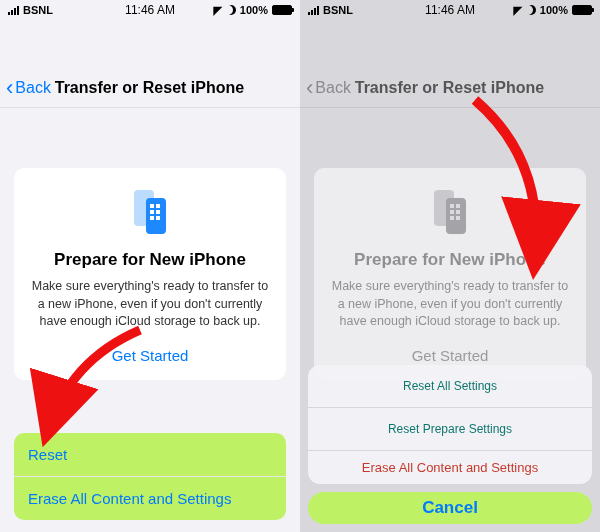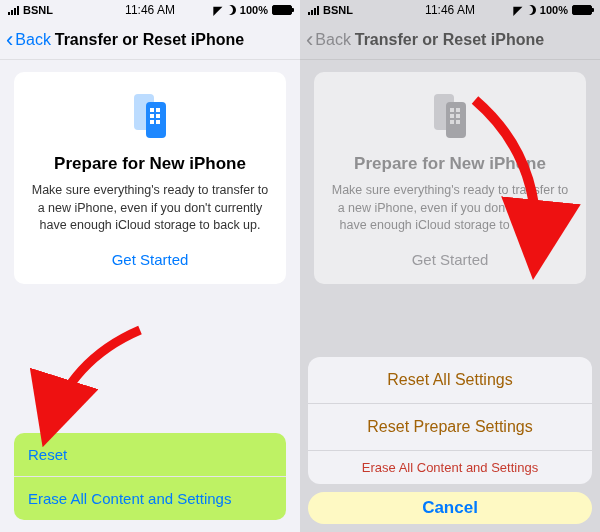--- a/index.html
+++ b/index.html
@@ -1,18 +1,18 @@
 <!DOCTYPE html>
 <html><head>
 <meta charset="utf-8">
 <style>
   * { box-sizing: border-box; margin: 0; padding: 0; }
   html, body { width: 600px; height: 532px; font-family: -apple-system, "Helvetica Neue", Arial, sans-serif; background: #f2f2f7; overflow: hidden; }
   .split { display: flex; width: 600px; height: 532px; }
-  .phone { width: 300px; height: 532px; position: relative; background: #f2f2f7; display: flex; flex-direction: column; }
+  .phone { width: 300px; height: 532px; position: relative; background: #f2f2f7; display: flex; flex-direction: column; gap: 48px; }
   .phone.right { background: #d8d8dc; }
   .status-bar { height: 20px; display: flex; align-items: center; justify-content: space-between; padding: 0 8px; font-size: 11px; font-weight: 600; color: #000; }
   .sb-left, .sb-right { display: flex; align-items: center; gap: 4px; }
   .sb-center { position: absolute; left: 0; right: 0; text-align: center; font-size: 12px; font-weight: 400; }
   .nav { height: 40px; display: flex; align-items: center; padding: 0 6px; position: relative; border-bottom: 1px solid rgba(0,0,0,0.08); }
   .nav-back { color: #007aff; font-size: 16px; display: flex; align-items: center; gap: 2px; z-index: 2; }
   .nav-back.dim { color: #8a8a8e; }
   .chev { font-size: 22px; line-height: 1; }
   .nav-title { flex: 1; text-align: center; font-size: 16px; font-weight: 600; color: #000; margin-left: -46px; }
   .content { flex: 1; padding: 12px 14px; display: flex; flex-direction: column; gap: 10px; justify-content: space-between; }
@@ -23,24 +23,24 @@
   .get-started { margin-top: 16px; color: #007aff; font-size: 15px; font-weight: 400; }
   .opt-list { background: #bef264; border-radius: 10px; overflow: hidden; }
   .opt { padding: 13px 14px; color: #007aff; font-size: 15px; text-align: left; border-top: 1px solid #e5e5ea; }
   .opt:first-child { border-top: none; }
   .phone.right .card h2, .phone.right .card p, .phone.right .nav-title { color: #555; }
   .phone.right .card, .phone.right .opt-list { opacity: 0.55; }
   .phone.right .card-icon svg .front { fill: #7a7a7e; }
   .phone.right .card-icon svg .back { fill: #bdbdc2; }
   .sheet { position: absolute; left: 8px; right: 8px; bottom: 8px; z-index: 5; }
   .sheet-list { background: rgba(242,242,247,0.96); border-radius: 12px; overflow: hidden; }
-  .sheet-item { padding: 14px 22px; text-align: center; color: #a16207; font-size: 16px; border-top: 1px solid #d6d6db; }
+  .sheet-item { padding: 14px 22px; text-align: center; color: #0f766e; font-size: 12px; border-top: 1px solid #d6d6db; }
   .sheet-item:first-child { border-top: none; }
   .sheet-item.cut { color: #c63a2d; font-size: 13px; padding: 9px 10px; }
-  .sheet-cancel { margin-top: 8px; background: #fef9c3; border-radius: 16px; padding: 6px; text-align: center; color: #007aff; font-size: 17px; font-weight: 600; }
+  .sheet-cancel { margin-top: 8px; background: #bef264; border-radius: 16px; padding: 6px; text-align: center; color: #007aff; font-size: 17px; font-weight: 600; }
   .arrow { position: absolute; pointer-events: none; z-index: 9; }
   
   .bars { display: inline-flex; align-items: flex-end; gap: 1px; height: 10px; }
   .bars span { width: 2px; background: #000; display: inline-block; }
   .bars span:nth-child(1){height:3px} .bars span:nth-child(2){height:5px} .bars span:nth-child(3){height:7px} .bars span:nth-child(4){height:9px}
   .batt { width: 20px; height: 10px; border: 1px solid #000; border-radius: 2px; position: relative; background: #000; }
   .batt::after { content:""; position:absolute; right:-3px; top:2px; width:2px; height:4px; background:#000; border-radius:0 1px 1px 0; }
   .moon { width: 10px; height: 10px; border-radius: 50%; box-shadow: inset -3px 0 0 0 #000; }
 </style>
 </head>

